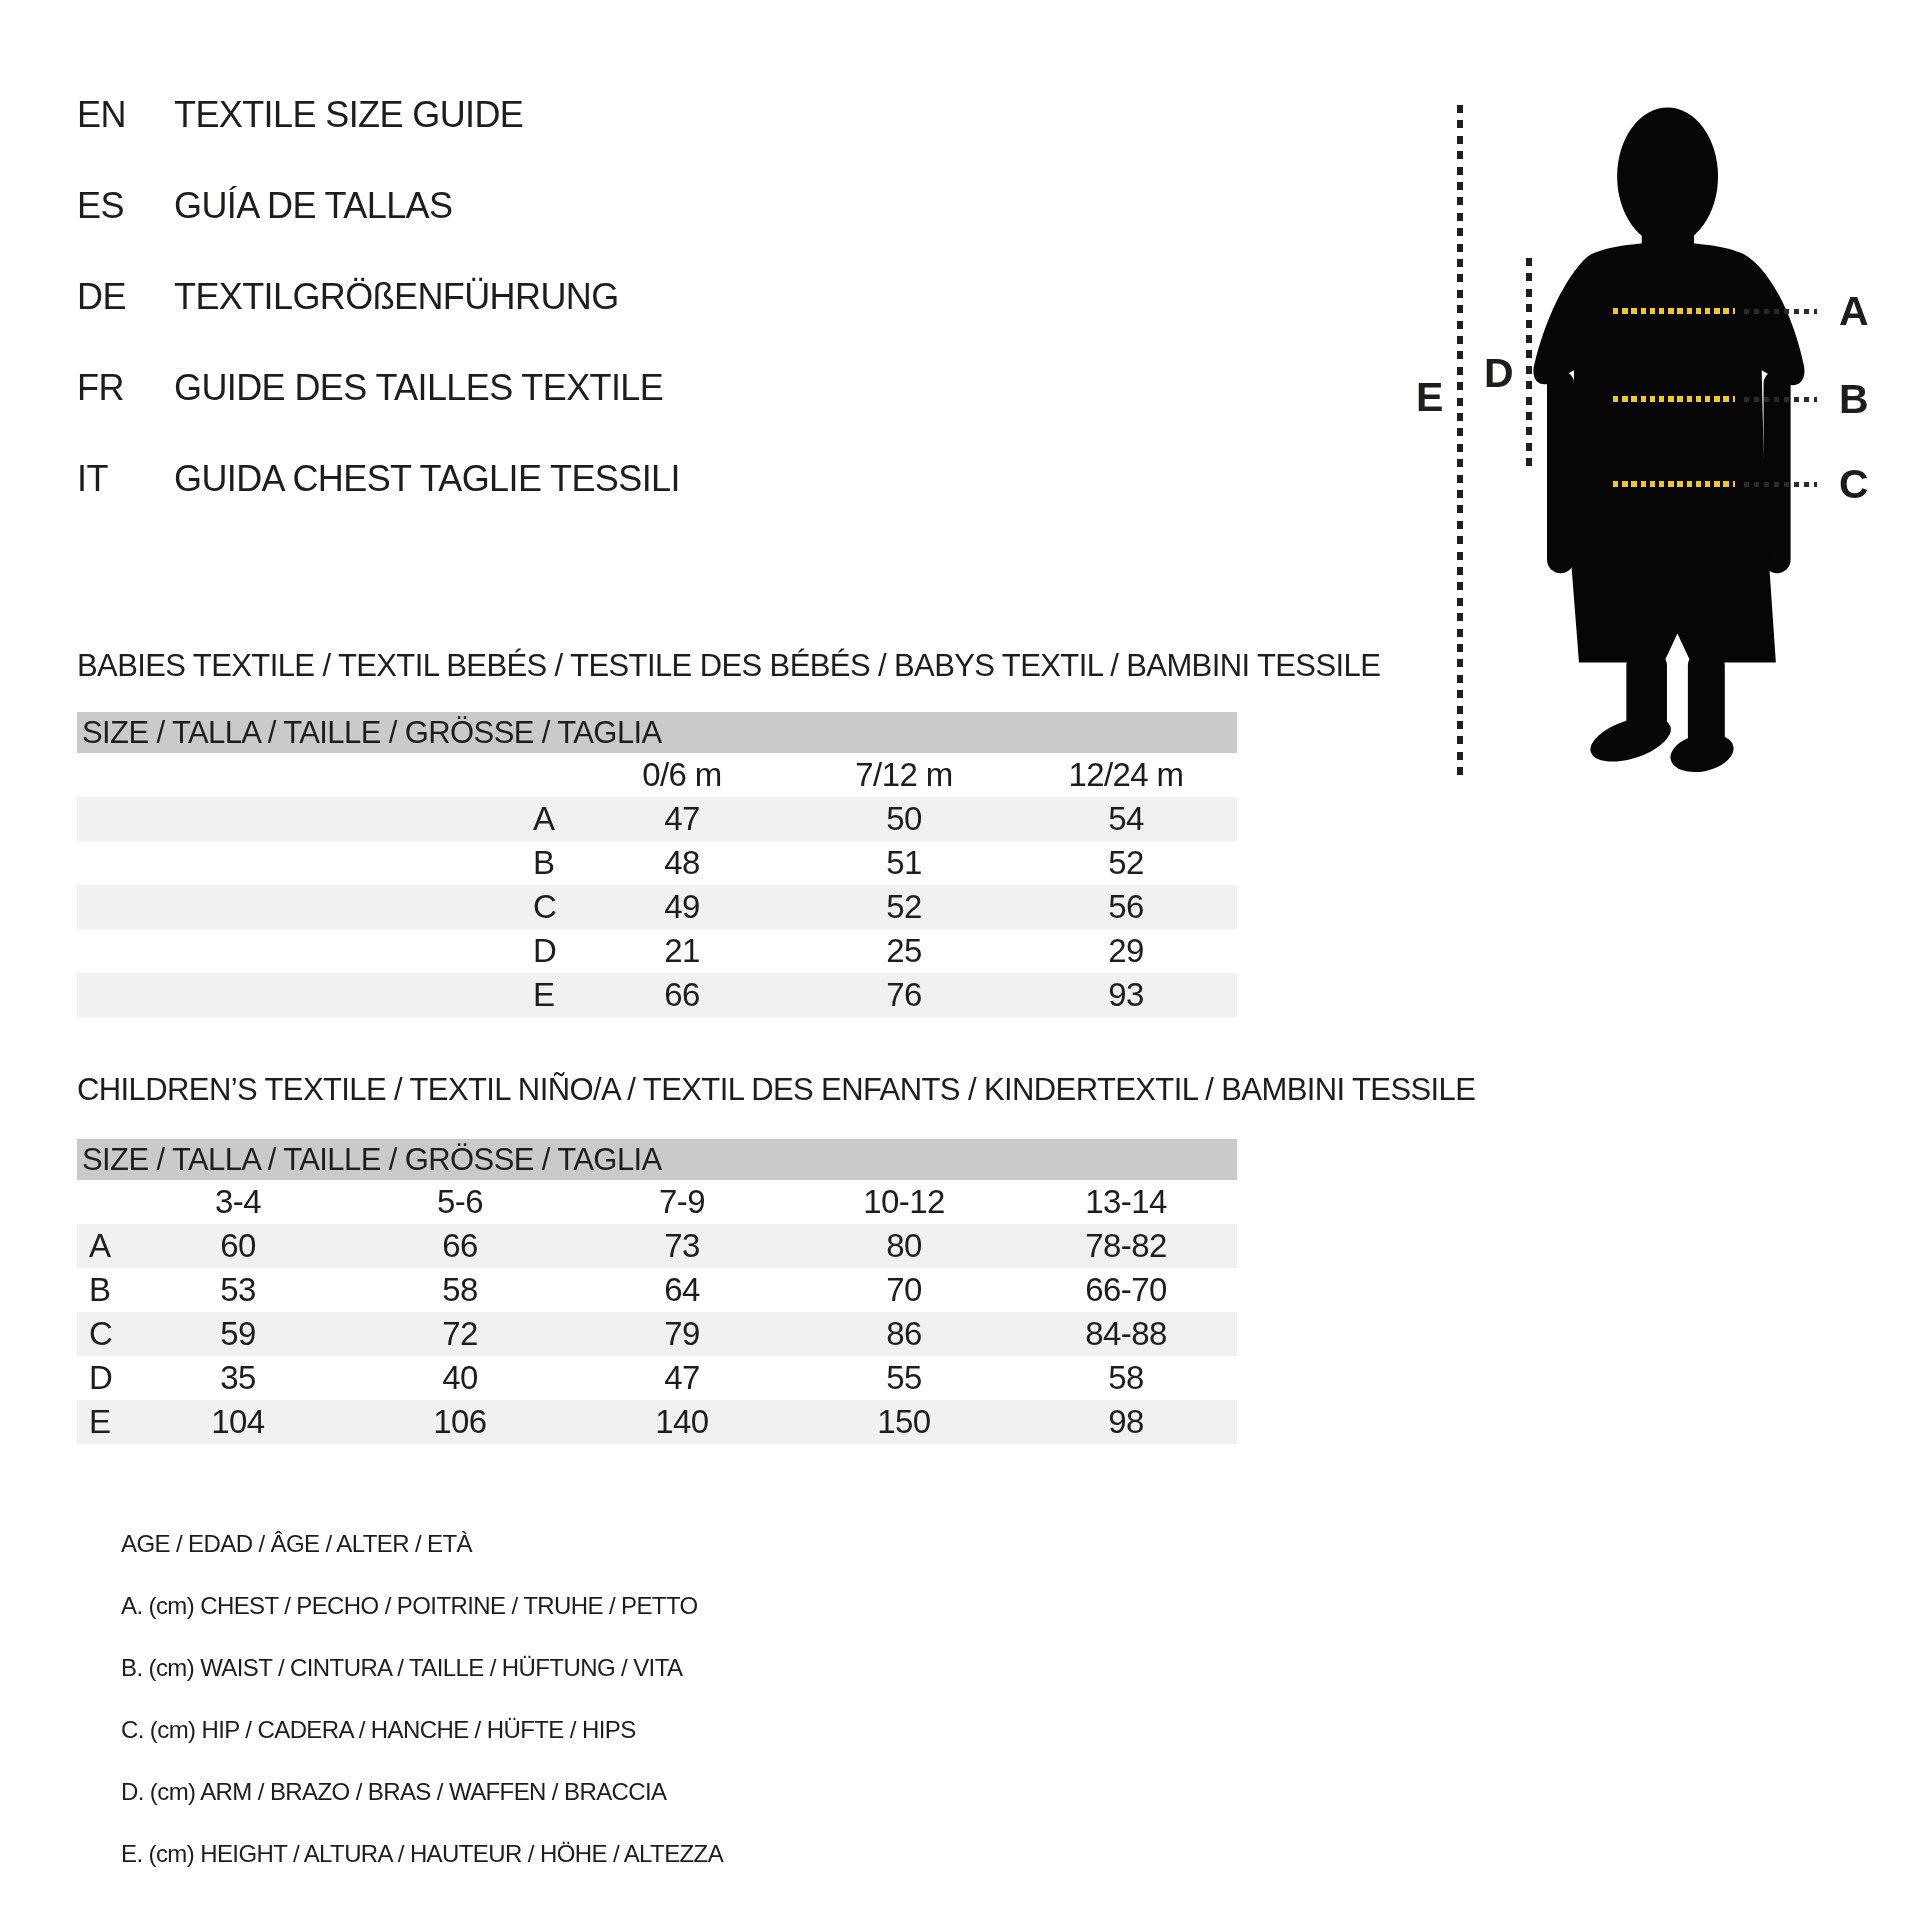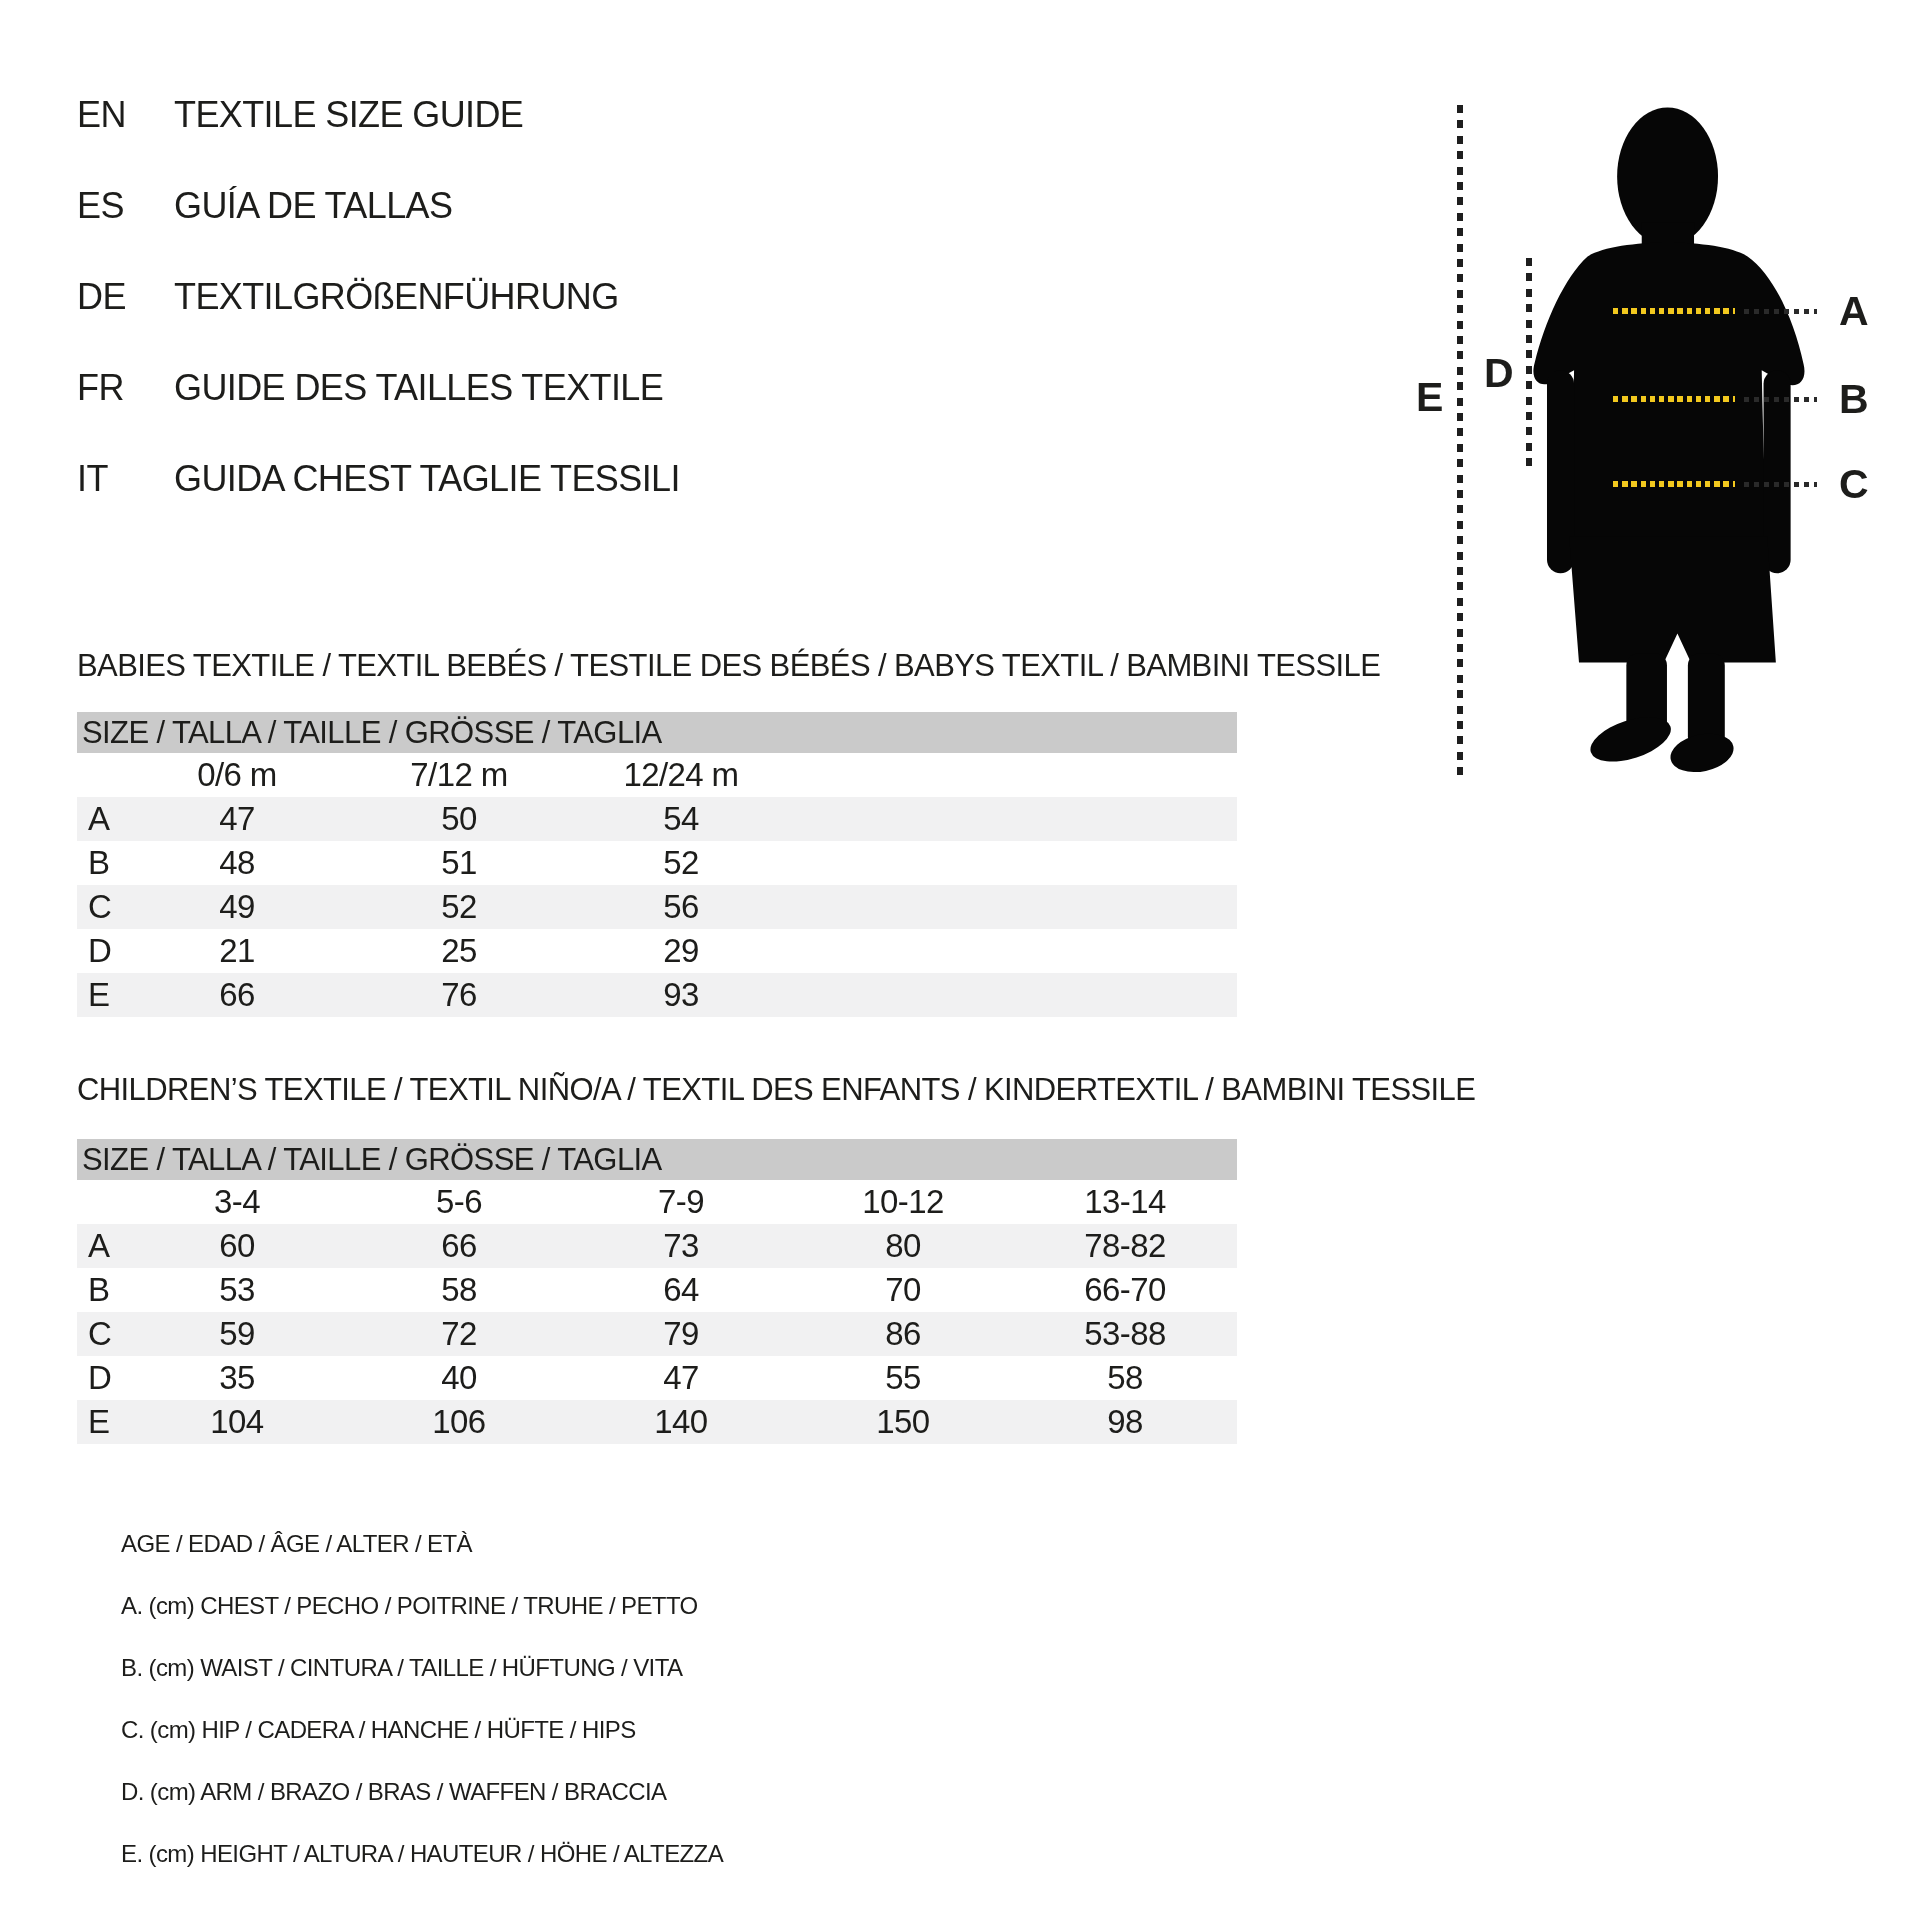--- a/index.html
+++ b/index.html
@@ -34,21 +34,21 @@
     background:repeating-linear-gradient(to right,#2a2a2a 0 5.5px,transparent 5.5px 10px);}
   
   .section-title{position:absolute;left:77px;font-size:31px;line-height:37px;white-space:nowrap;}
   .title-babies{top:647px;}
   .title-children{top:1071px;}
   .size-table{position:absolute;left:77px;width:1160px;}
   .table-babies{top:712px;}
   .table-children{top:1139px;}
   .size-bar{height:41px;background:#cacaca;font-size:31px;line-height:41px;padding-left:5px;
     box-sizing:border-box;white-space:nowrap;}
-  .trow{display:flex;height:44px;align-items:center;font-size:33px;}
+  .trow{display:flex;height:44px;align-items:center;font-size:33px;justify-content:flex-end;}
   .trow .rl{width:49px;flex:0 0 49px;padding-left:11px;box-sizing:border-box;}
   .trow .cell{width:222px;flex:0 0 222px;text-align:center;}
   .stripe{background:#f1f1f2;}
   
   .legend{position:absolute;left:77px;top:1513px;}
   .legend-line{height:62px;line-height:62px;font-size:24px;white-space:nowrap;margin-left:44px;}
 </style>
 </head>
 <body>
 
@@ -185,21 +185,21 @@
       <span class="cell">64</span>
       <span class="cell">70</span>
       <span class="cell">66-70</span>
     </div>
     <div class="trow stripe">
       <span class="rl">C</span>
       <span class="cell">59</span>
       <span class="cell">72</span>
       <span class="cell">79</span>
       <span class="cell">86</span>
-      <span class="cell">53-88</span>
+      <span class="cell">84-88</span>
     </div>
     <div class="trow">
       <span class="rl">D</span>
       <span class="cell">35</span>
       <span class="cell">40</span>
       <span class="cell">47</span>
       <span class="cell">55</span>
       <span class="cell">58</span>
     </div>
     <div class="trow stripe">

